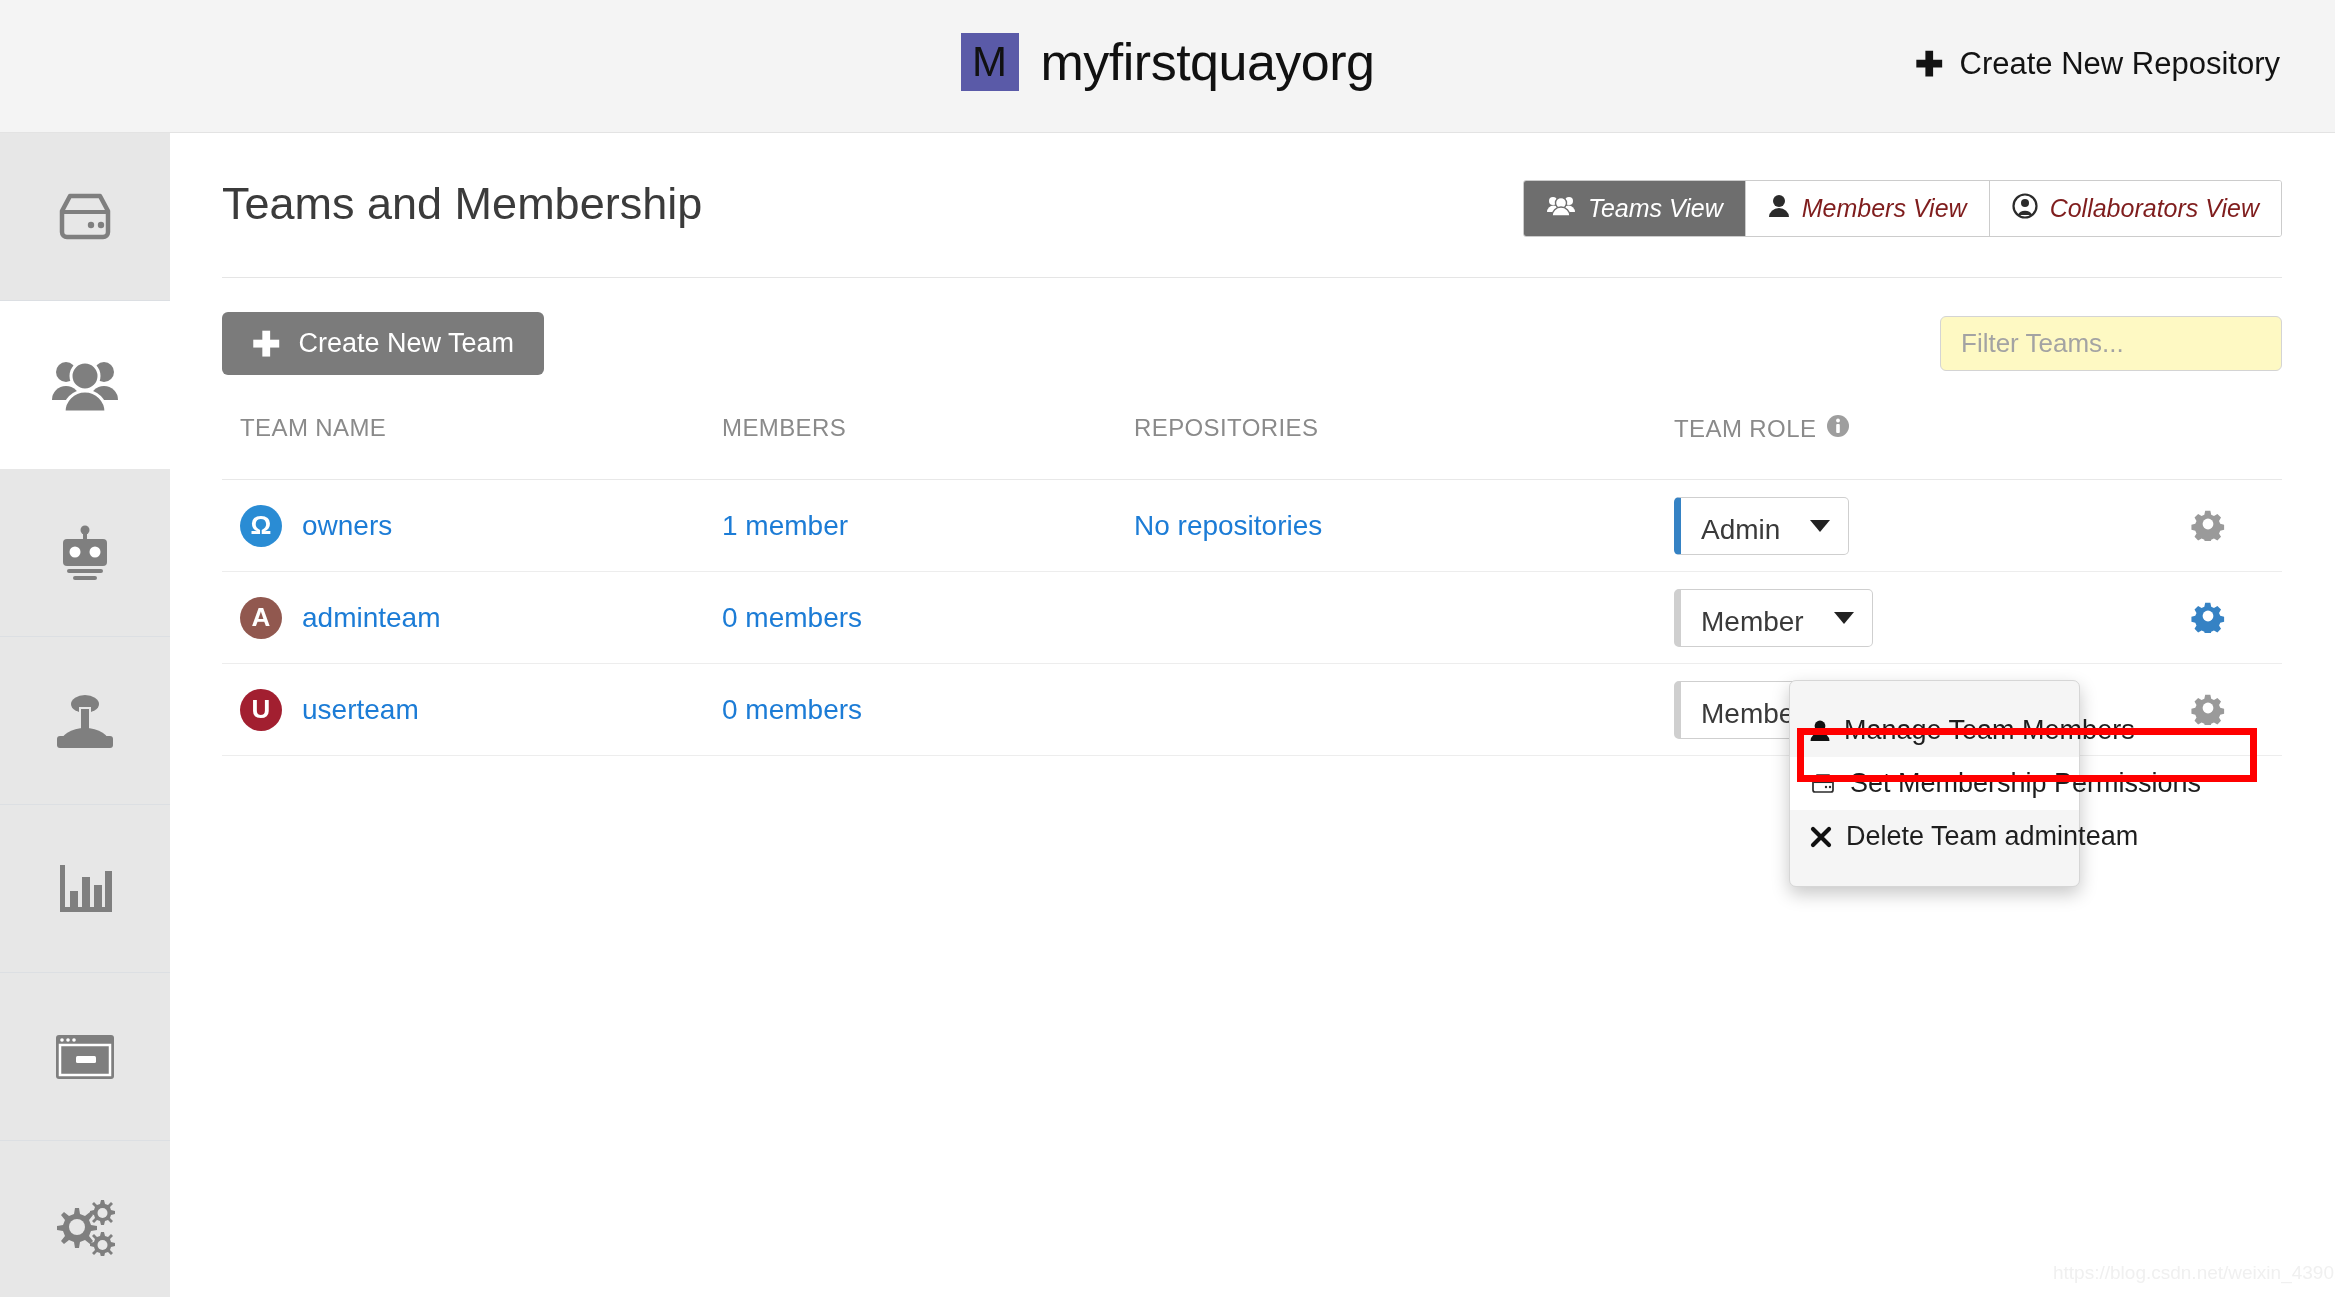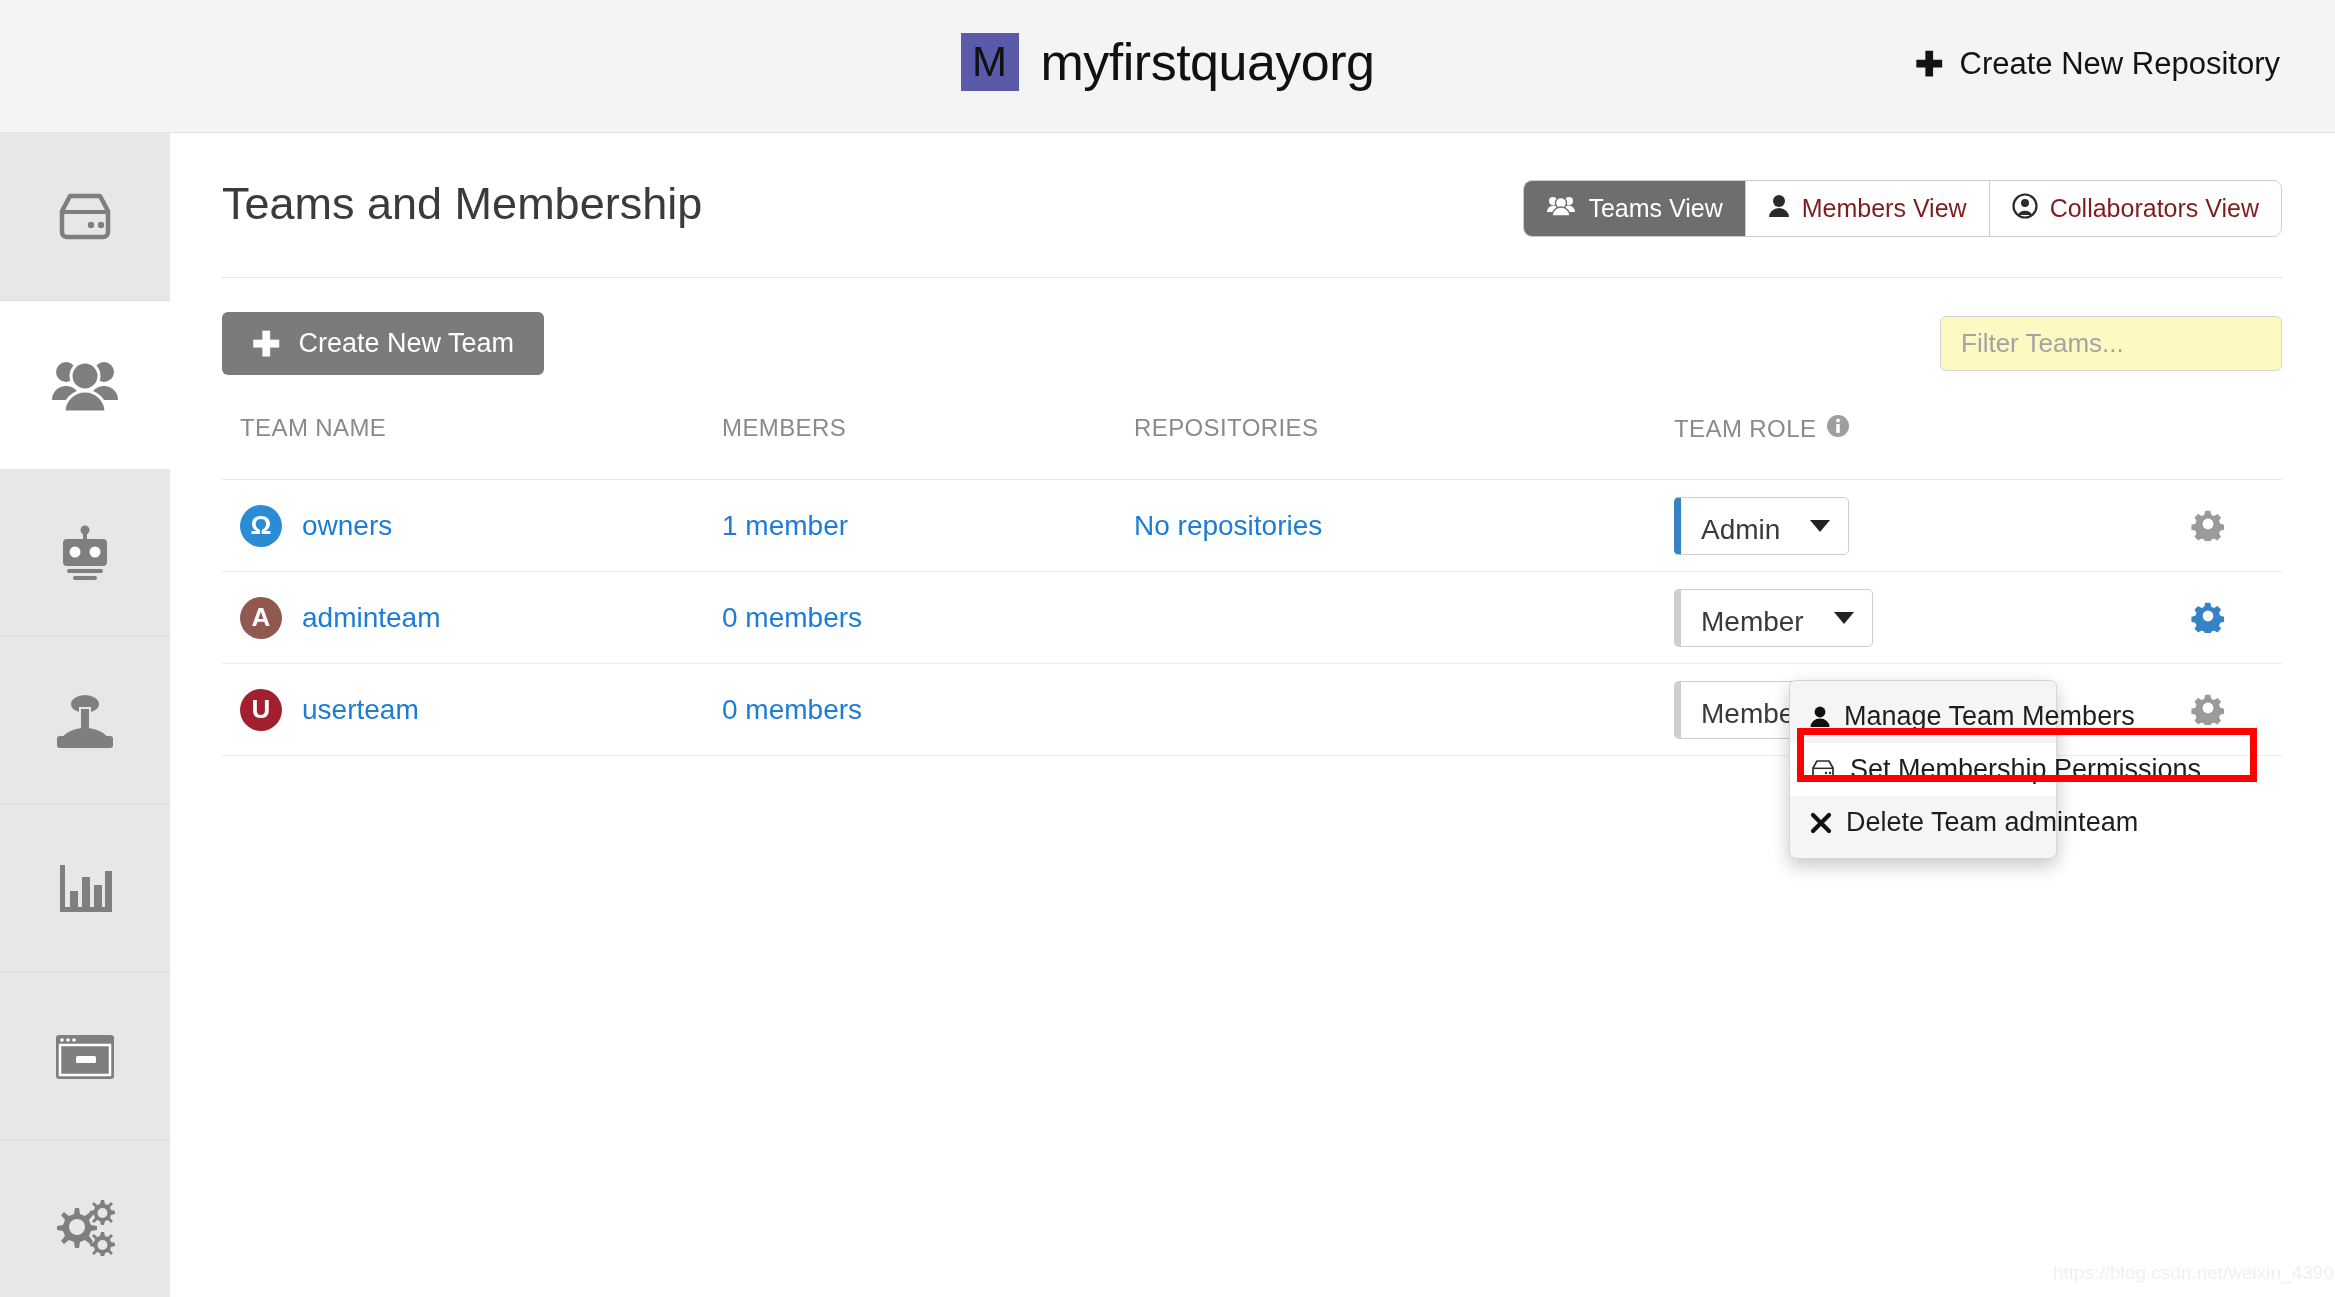--- a/index.html
+++ b/index.html
@@ -63,22 +63,23 @@
     position: absolute; left: 52px; top: 32px;
     width: 2060px; height: 100px;
     border-bottom: 1px solid #e5e5e5;
   }
   .page-title {
     position: absolute; left: 0; top: 0;
     font-size: 45px; color: #3b3b3b; font-weight: 400;
   }
   .view-toggle {
     position: absolute; right: 0; top: 2px;
-    display: flex; border-radius: 9px; overflow: hidden;
+    display: flex; border-radius: 3px; overflow: hidden;
     border: 1px solid #cccccc;
+    font-style: italic;
   }
   .view-btn {
     display: flex; align-items: center; gap: 12px;
     padding: 0 22px; height: 55px;
     background: #ffffff; color: #7f1d1d;
     font-size: 25px; cursor: pointer;
     border-right: 1px solid #cccccc;
     white-space: nowrap;
   }
   .view-btn:last-child { border-right: none; }
@@ -144,26 +145,26 @@
     width: 0; height: 0;
     border-left: 10px solid transparent;
     border-right: 10px solid transparent;
     border-top: 12px solid #222;
   }
   .gear { cursor: pointer; }
 
   
   .ctx-menu {
     position: absolute; left: 1789px; top: 680px;
-    width: 268px;
+    width: 291px;
     background: #f5f5f5;
     border: 1px solid #d6d6d6;
     border-radius: 7px;
     box-shadow: 0 7px 18px rgba(0,0,0,0.22);
-    padding: 9px 0;
+    padding: 23px 0;
     z-index: 40;
   }
   .ctx-item {
     display: flex; align-items: center; gap: 14px;
     height: 53px; padding: 0 20px;
     font-size: 27px; color: #1e1e1e; cursor: pointer;
     white-space: nowrap;
   }
   .ctx-item.highlighted { background: #ffffff; }
   .ctx-icon { width: 28px; display: flex; justify-content: center; align-items: center; }

